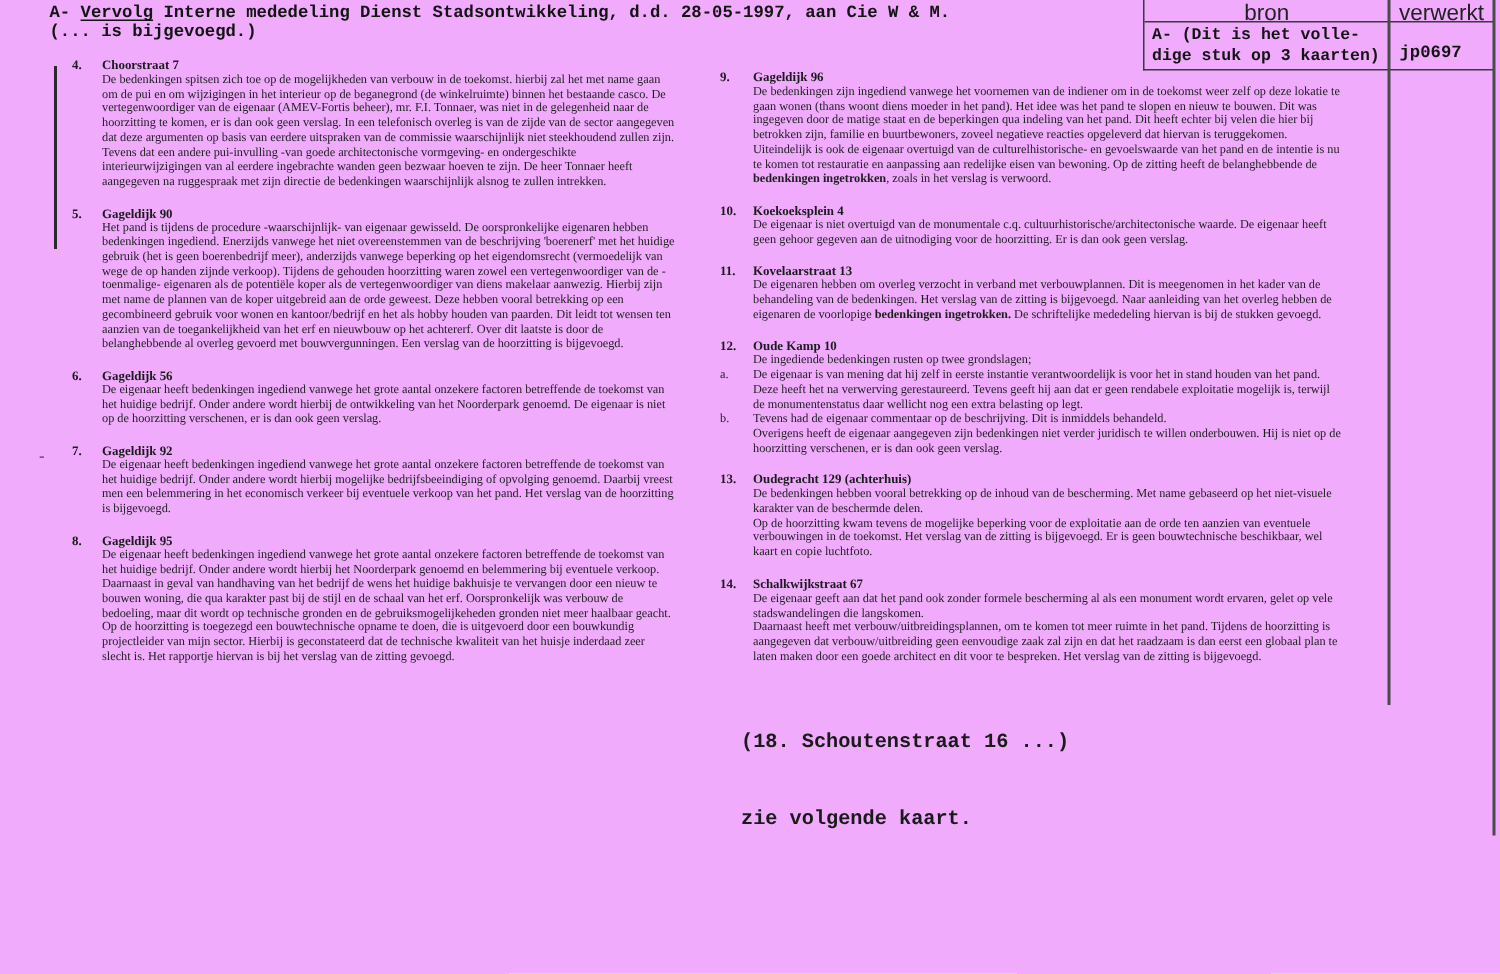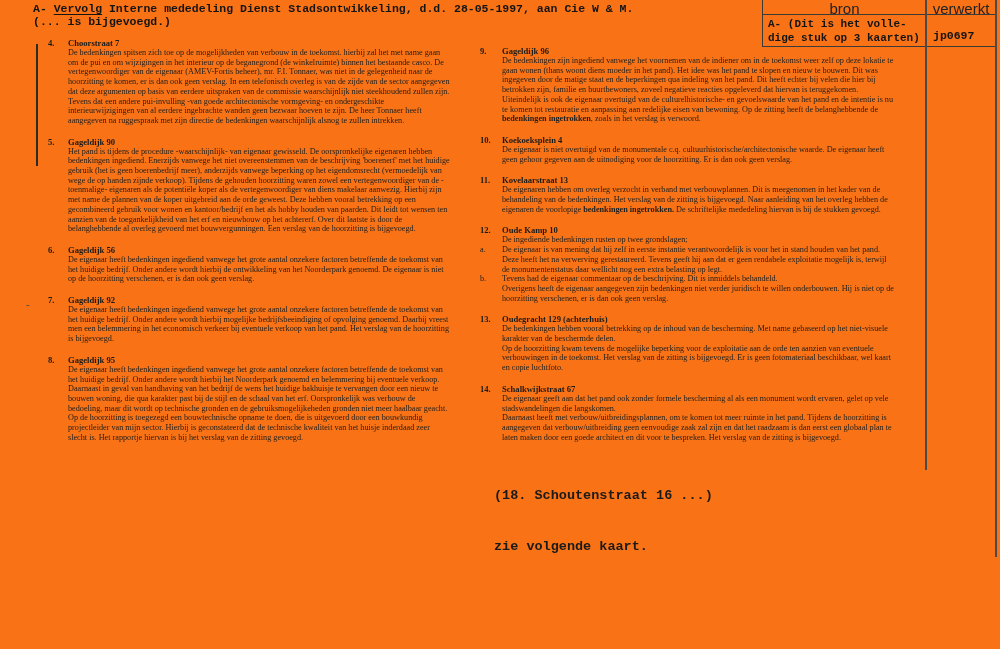--- a/index.html
+++ b/index.html
@@ -1,17 +1,17 @@
 <!DOCTYPE html>
 <html><head>
 <meta charset="utf-8">
 <style>
   html,body{margin:0;padding:0;background:#e8e8e8;}
   .page{
-    position:relative;width:1000px;height:649px;background:#f97316;
+    position:relative;width:1000px;height:649px;background:#f0abfc;
     overflow:hidden;color:#1b1b1b;font-family:"Liberation Serif",serif;
   }
   
   .doc-header{position:absolute;left:33px;top:2px;font-family:"Liberation Mono","DejaVu Sans Mono",monospace;
     font-size:11.5px;font-weight:bold;line-height:13px;color:#141414;white-space:nowrap;}
   .u{text-decoration:underline;text-underline-offset:2px;}
   
   .stamp{position:absolute;left:762px;top:0;width:234px;height:47px;
     border-left:1.5px solid #3a3a3a;border-bottom:1.5px solid #3a3a3a;box-sizing:border-box;}
   .stamp-head{display:flex;height:15px;border-bottom:1.5px solid #3a3a3a;
@@ -128,21 +128,21 @@
       <div class="sub">
         <span class="num">b.</span>
         <p class="body">Tevens had de eigenaar commentaar op de beschrijving. Dit is inmiddels behandeld.</p>
       </div>
       <p class="body outro">Overigens heeft de eigenaar aangegeven zijn bedenkingen niet verder juridisch te willen onderbouwen. Hij is niet op de hoorzitting verschenen, er is dan ook geen verslag.</p>
     </div>
 
     <div class="item">
       <div class="head"><span class="num">13.</span><span>Oudegracht 129 (achterhuis)</span></div>
       <p class="body">De bedenkingen hebben vooral betrekking op de inhoud van de bescherming. Met name gebaseerd op het niet-visuele karakter van de beschermde delen.</p>
-      <p class="body">Op de hoorzitting kwam tevens de mogelijke beperking voor de exploitatie aan de orde ten aanzien van eventuele verbouwingen in de toekomst. Het verslag van de zitting is bijgevoegd. Er is geen fotomateriaal beschikbaar, wel kaart en copie luchtfoto.</p>
+      <p class="body">Op de hoorzitting kwam tevens de mogelijke beperking voor de exploitatie aan de orde ten aanzien van eventuele verbouwingen in de toekomst. Het verslag van de zitting is bijgevoegd. Er is geen bouwtechnische beschikbaar, wel kaart en copie luchtfoto.</p>
     </div>
 
     <div class="item">
       <div class="head"><span class="num">14.</span><span>Schalkwijkstraat 67</span></div>
       <p class="body">De eigenaar geeft aan dat het pand ook zonder formele bescherming al als een monument wordt ervaren, gelet op vele stadswandelingen die langskomen.</p>
       <p class="body">Daarnaast heeft met verbouw/uitbreidingsplannen, om te komen tot meer ruimte in het pand. Tijdens de hoorzitting is aangegeven dat verbouw/uitbreiding geen eenvoudige zaak zal zijn en dat het raadzaam is dan eerst een globaal plan te laten maken door een goede architect en dit voor te bespreken. Het verslag van de zitting is bijgevoegd.</p>
     </div>
 
     <div class="footer-note">
       <div>(18. Schoutenstraat 16 ...)</div>

